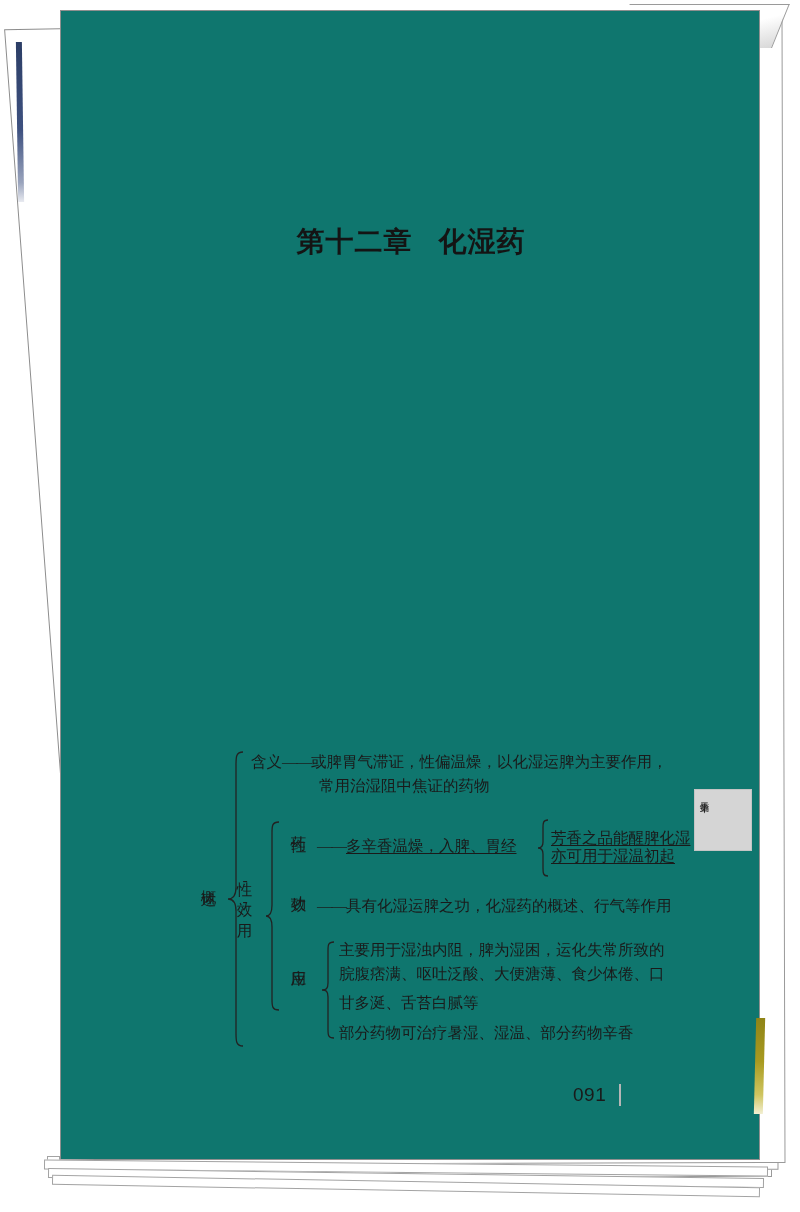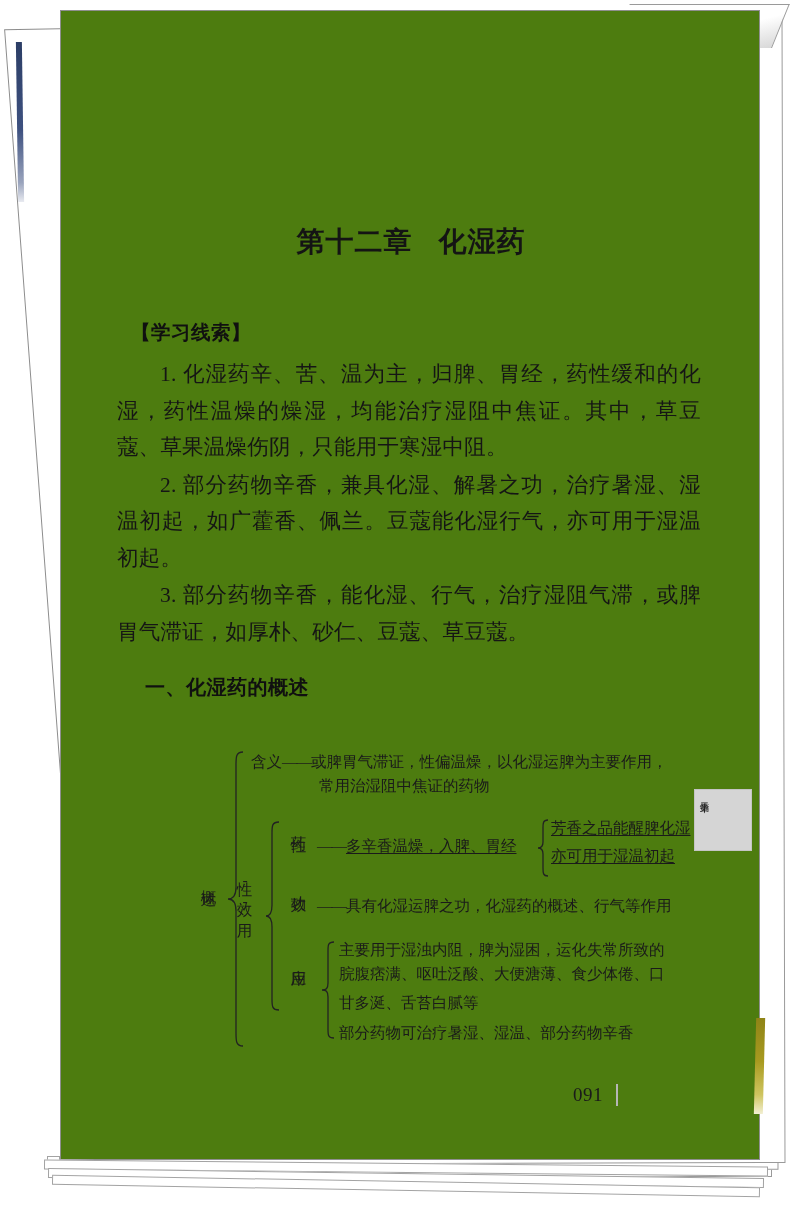--- a/index.html
+++ b/index.html
@@ -80,21 +80,21 @@
     border: 1px solid #a3a3a3;
   }
   #nub-1 { left: 47px; top: 1156px; }
   #nub-2 { left: 56px; top: 1167px; }
 
   
   #page {
     position: absolute;
     left: 60px; top: 10px;
     width: 700px; height: 1150px;
-    background: #4d7c0f;
+    background: #0f766e;
     border: 1px solid #8f8f8f;
     box-shadow: 0 0 0 rgba(0,0,0,0);
   }
 
   
   #chapter-title {
     position: absolute;
     left: 0; top: 212px;
     width: 700px;
     text-align: center;
@@ -194,21 +194,21 @@
   #folio {
     position: absolute;
     left: 512px; top: 1073px;
     display: flex;
     align-items: center;
     gap: 13px;
   }
   #folio-number {
     font-size: 19px;
     color: #1a1a1a;
-    font-family: Liberation Serif, serif;
+    font-family: Liberation Sans, sans-serif;
     letter-spacing: .5px;
   }
   #folio-rule {
     width: 2px; height: 22px;
     background: #b6b6b6;
   }
 </style>
 </head>
 <body>
 
@@ -220,30 +220,20 @@
   <div id="right-stack-2" class="sheet"></div>
   <div id="right-stack-1" class="sheet"></div>
   <div id="top-fold"></div>
 
   <div id="page">
 
     <div id="chapter-title">
       <span>第十二章</span><span class="gap"></span><span>化湿药</span>
     </div>
 
-    <div id="body-area">
-
-      <div class="sec-label">【学习线索】</div>
-
-      <p class="para">1. 化湿药辛、苦、温为主，归脾、胃经，药性缓和的化湿，药性温燥的燥湿，均能治疗湿阻中焦证。其中，草豆蔻、草果温燥伤阴，只能用于寒湿中阻。</p>
-      <p class="para">2. 部分药物辛香，兼具化湿、解暑之功，治疗暑湿、湿温初起，如广藿香、佩兰。豆蔻能化湿行气，亦可用于湿温初起。</p>
-      <p class="para">3. 部分药物辛香，能化湿、行气，治疗湿阻气滞，或脾胃气滞证，如厚朴、砂仁、豆蔻、草豆蔻。</p>
-
-      <div class="heading-1">一、化湿药的概述</div>
-    </div>
 
     <div id="diagram">
 
       <div class="brace" style="left:48px; top:4px;">
         <svg width="18" height="296" viewBox="0 0 18 296" fill="none" stroke="#222" stroke-width="1.3">
           <path d="M16 1 C9 1 9 6 9 14 L9 136 C9 145 6 148 1 148 C6 148 9 151 9 160 L9 282 C9 290 9 295 16 295"></path>
         </svg>
       </div>
 
       <div class="vlabel" style="left:22px; top:130px;">概述</div>
@@ -264,21 +254,21 @@
       <div class="vlabel" style="left:112px; top:76px;">药性</div>
       <div class="node" style="left:138px; top:88px;">
         <span class="emdash">——</span><span class="u">多辛香温燥，入脾、胃经</span>
       </div>
 
       <div class="brace" style="left:358px; top:72px;">
         <svg width="13" height="58" viewBox="0 0 13 58" fill="none" stroke="#222" stroke-width="1.3">
           <path d="M11 1 C6 1 6 4 6 9 L6 23 C6 28 4 29 1 29 C4 29 6 30 6 35 L6 49 C6 54 6 57 11 57"></path>
         </svg>
       </div>
-      <div class="node u" style="left:372px; top:70px;">芳香之品能醒脾化湿</div>
+      <div class="node u" style="left:372px; top:80px;">芳香之品能醒脾化湿</div>
       <div class="node u" style="left:372px; top:98px;">亦可用于湿温初起</div>
 
       <div class="vlabel" style="left:112px; top:136px;">功效</div>
       <div class="node" style="left:138px; top:148px;">
         <span class="emdash">——</span><span>具有化湿运脾之功，化湿药的概述、行气等作用</span>
       </div>
 
       <div class="vlabel" style="left:112px; top:210px;">应用</div>
       <div class="brace" style="left:142px; top:194px;">
         <svg width="15" height="98" viewBox="0 0 15 98" fill="none" stroke="#222" stroke-width="1.3">

